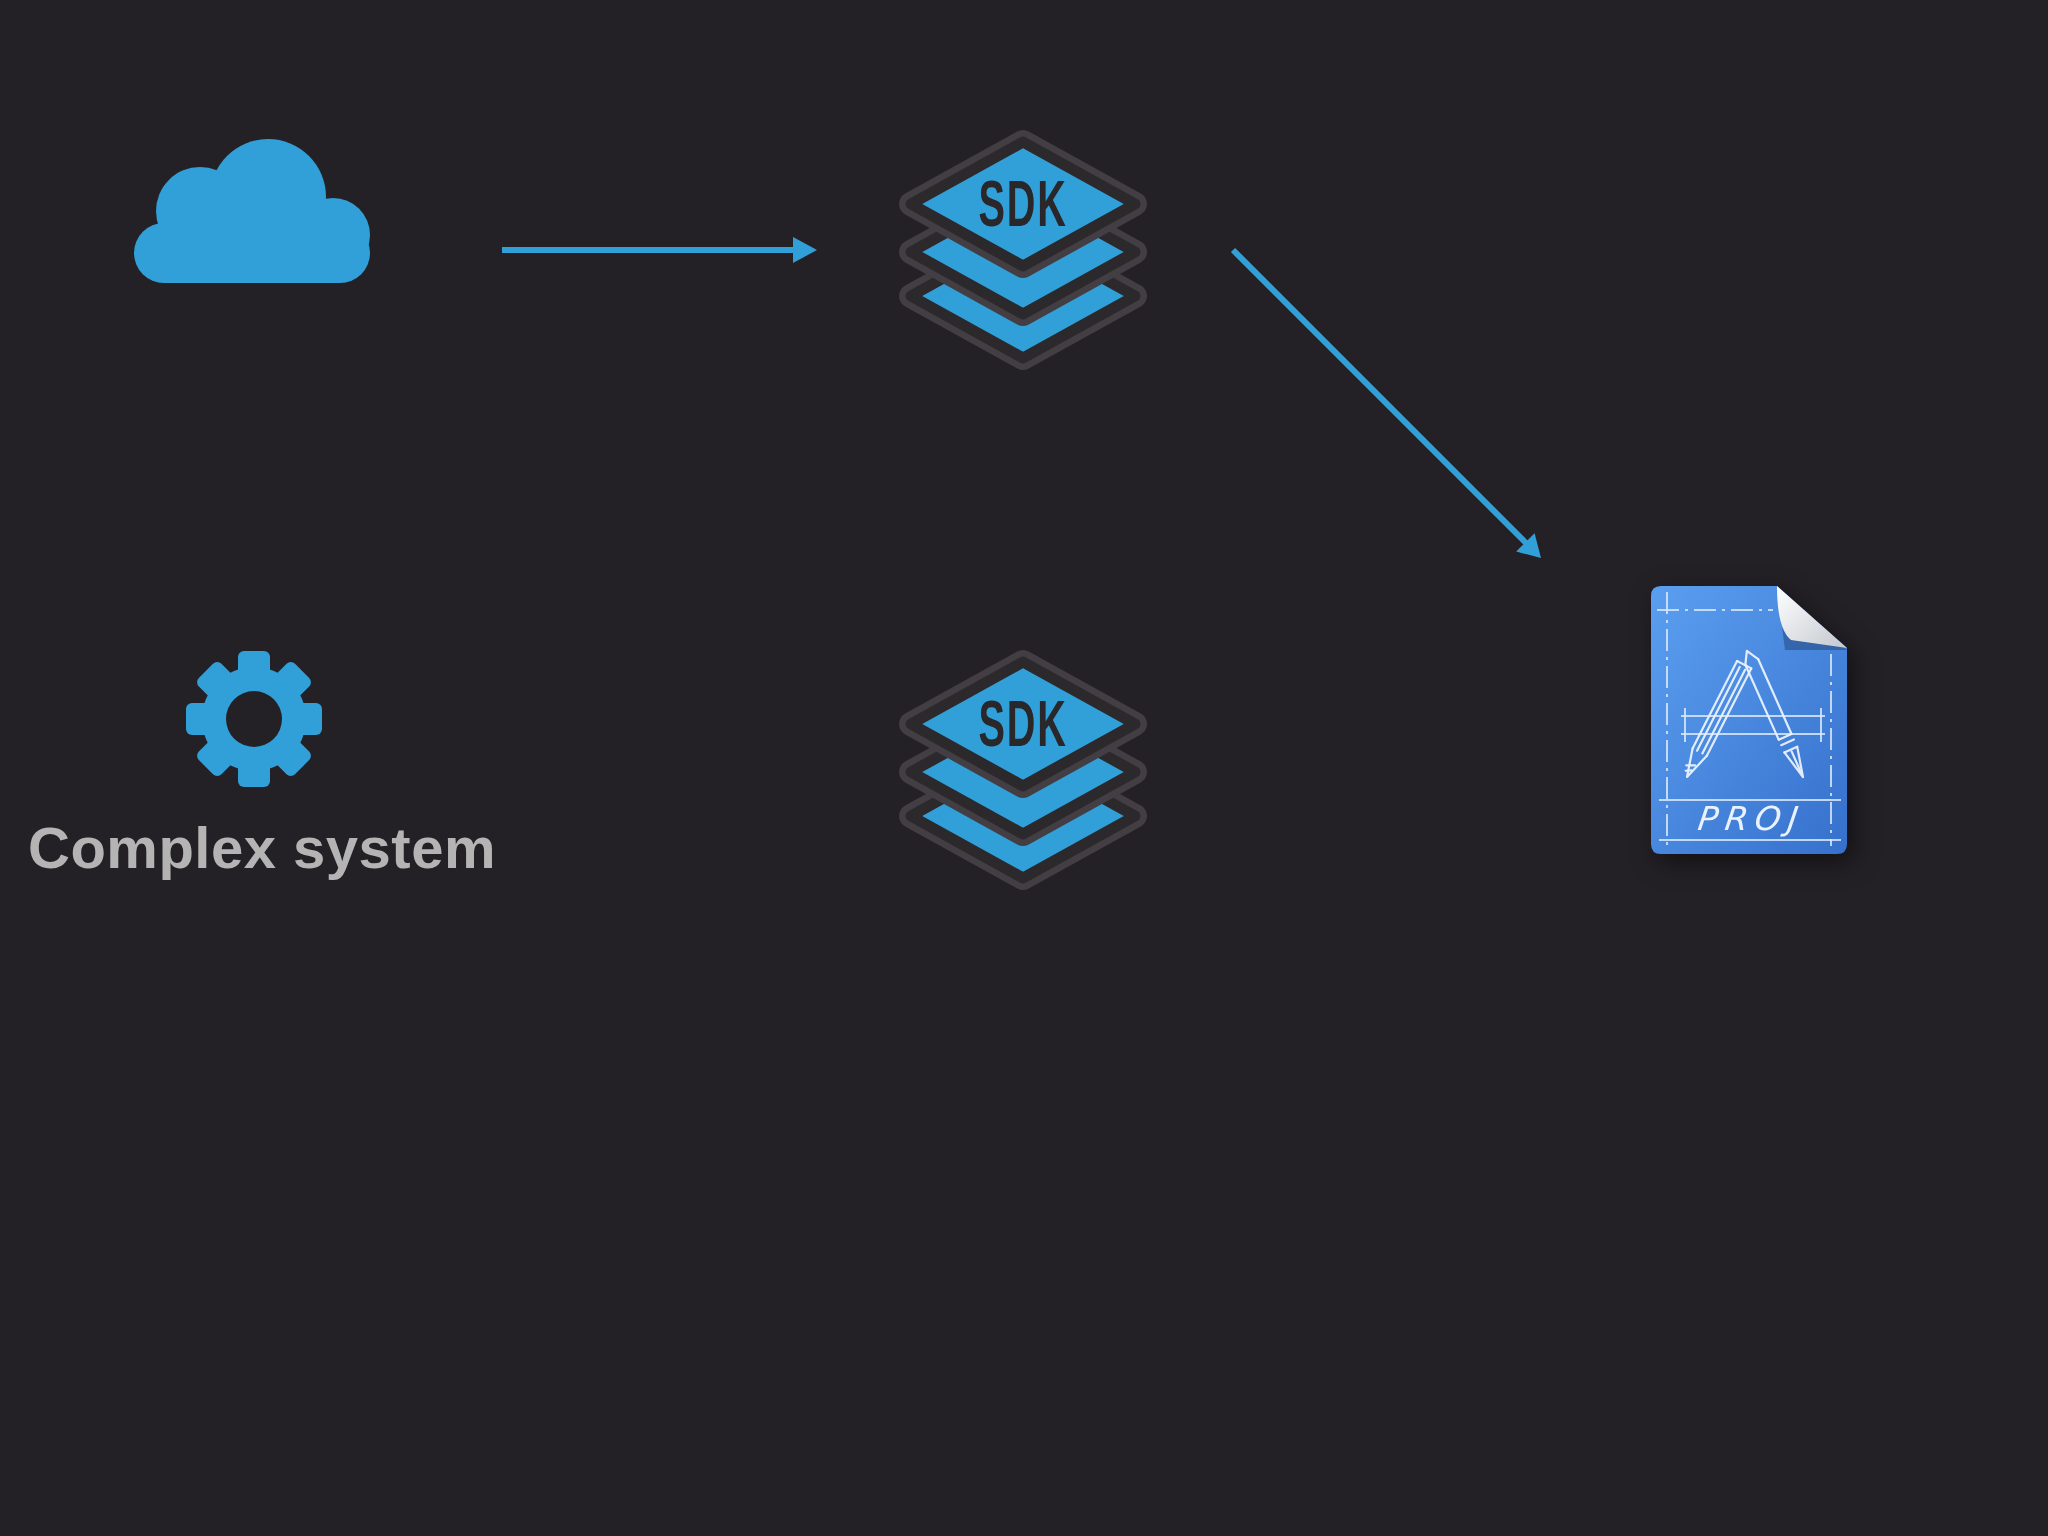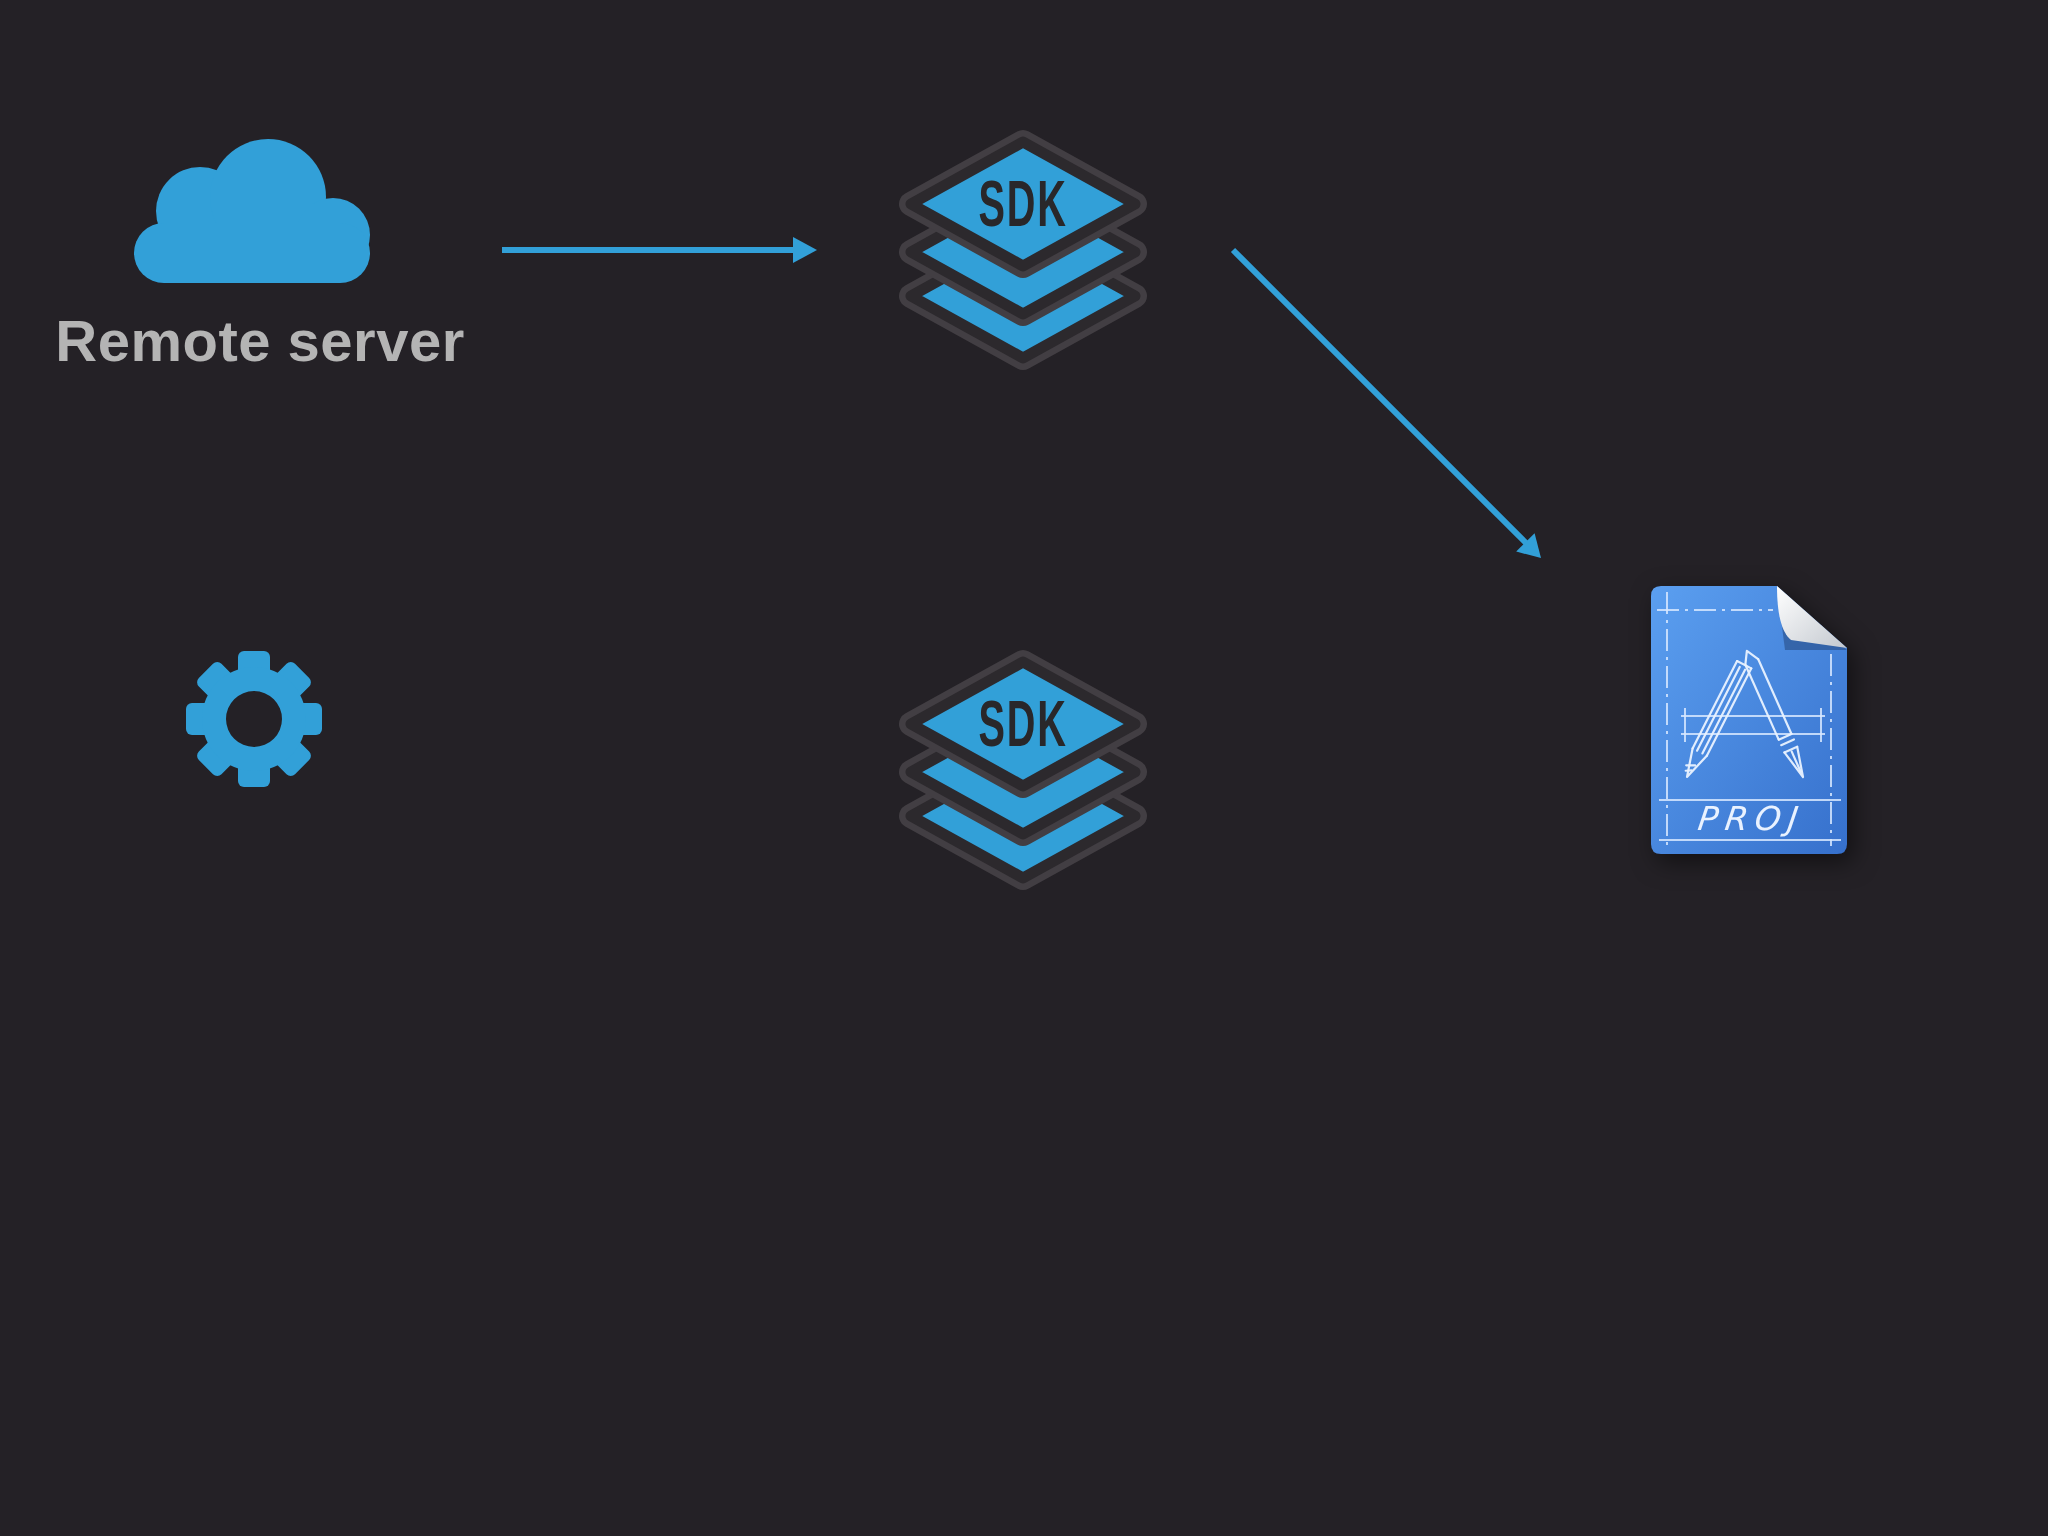--- a/index.html
+++ b/index.html
@@ -53,21 +53,20 @@
   </svg>
 
   <svg id="cloud-svg" class="abs" width="236" height="144" viewBox="0 0 236 144">
     <g fill="#32a0d8">
       <circle cx="66" cy="72" r="44"></circle>
       <circle cx="134" cy="58" r="58"></circle>
       <circle cx="199" cy="96" r="37"></circle>
       <rect x="0" y="84" width="236" height="60" rx="30"></rect>
     </g>
   </svg>
-  <div id="label-remote" class="node-label">Remote server</div>
 
   <svg id="sdk1-svg" class="abs" width="260" height="262" viewBox="0 0 260 262">
     <g>
       <path class="sdk-halo" d="M130,115 L242,177 L130,239 L18,177 Z"></path>
       <path class="sdk-layer" d="M130,115 L242,177 L130,239 L18,177 Z"></path>
     </g>
     <g>
       <path class="sdk-halo" d="M130,71 L242,133 L130,195 L18,133 Z"></path>
       <path class="sdk-layer" d="M130,71 L242,133 L130,195 L18,133 Z"></path>
     </g>
@@ -85,20 +84,21 @@
       <rect x="55" y="3" width="32" height="34" rx="6" transform="rotate(90 71 71)"></rect>
       <rect x="55" y="3" width="32" height="34" rx="6" transform="rotate(135 71 71)"></rect>
       <rect x="55" y="3" width="32" height="34" rx="6" transform="rotate(180 71 71)"></rect>
       <rect x="55" y="3" width="32" height="34" rx="6" transform="rotate(225 71 71)"></rect>
       <rect x="55" y="3" width="32" height="34" rx="6" transform="rotate(270 71 71)"></rect>
       <rect x="55" y="3" width="32" height="34" rx="6" transform="rotate(315 71 71)"></rect>
       <path fill-rule="evenodd" d="M71,19 a52,52 0 1,0 0,104 a52,52 0 1,0 0,-104 Z
                M71,43 a28,28 0 1,0 0,56 a28,28 0 1,0 0,-56 Z"></path>
     </g>
   </svg>
+  <div id="label-complex" class="node-label">Complex system</div>
 
   <svg id="sdk2-svg" class="abs" width="260" height="262" viewBox="0 0 260 262">
     <g>
       <path class="sdk-halo" d="M130,115 L242,177 L130,239 L18,177 Z"></path>
       <path class="sdk-layer" d="M130,115 L242,177 L130,239 L18,177 Z"></path>
     </g>
     <g>
       <path class="sdk-halo" d="M130,71 L242,133 L130,195 L18,133 Z"></path>
       <path class="sdk-layer" d="M130,71 L242,133 L130,195 L18,133 Z"></path>
     </g>

